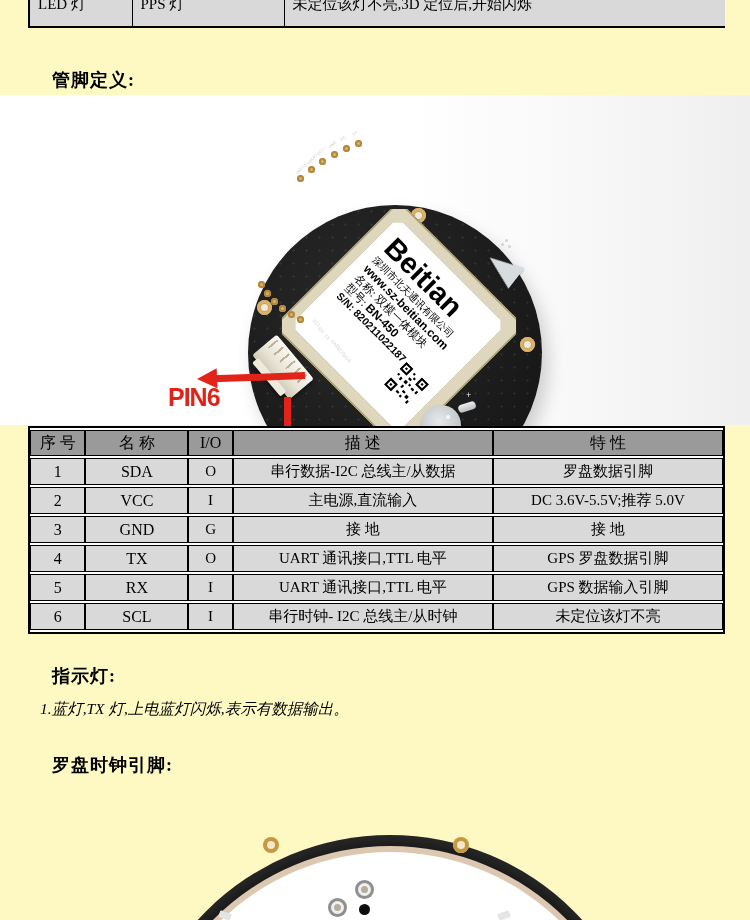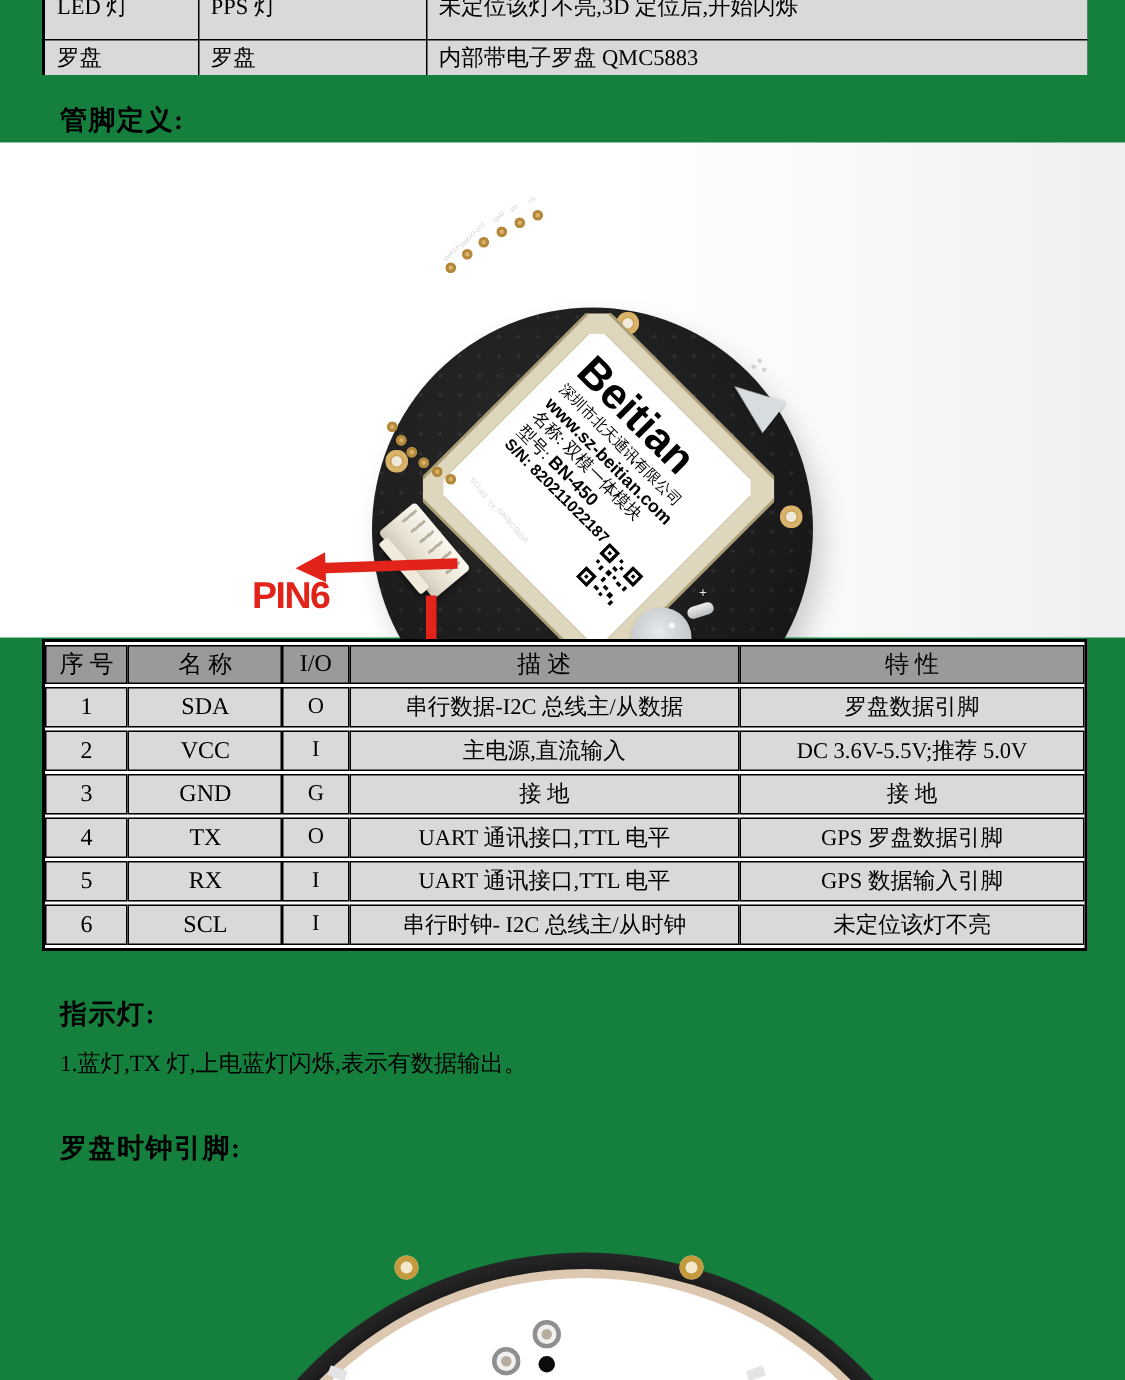--- a/index.html
+++ b/index.html
@@ -1,28 +1,28 @@
 <!DOCTYPE html>
 <html><head>
 <meta charset="utf-8">
 <style>
   html,body{margin:0;padding:0;background:#fff;}
-  .page{position:relative;width:750px;height:920px;background:#15803d;overflow:hidden;
+  .page{position:relative;width:750px;height:920px;background:#fef9c3;overflow:hidden;
         font-family:"Liberation Serif","DejaVu Serif",serif;color:#000;}
 
   
   .top-table-clip{position:absolute;left:28px;top:0;width:697px;height:50px;overflow:hidden;}
   .top-table-clip table{border-collapse:collapse;width:697px;margin-top:-20px;background:#d9d9d9;
         border:2px solid #000;table-layout:fixed;}
   .top-table-clip td{border:1px solid #000;font-size:15px;padding:0 8px;vertical-align:middle;}
   .top-table-clip tr.r1 td{height:44px;}
   .top-table-clip tr.r2 td{height:23px;}
 
   
-  .h-sec{position:absolute;font-size:18px;font-weight:bold;letter-spacing:1px;}
+  .h-sec{position:absolute;font-size:18px;font-weight:bold;letter-spacing:1px;margin-left:12px;}
 
   
   .photo-front{position:absolute;left:0;top:95px;width:750px;height:330px;
       background:linear-gradient(90deg,#ffffff 55%,#f7f7f7 80%,#efefef 100%);}
   .pcb{position:absolute;left:248px;top:110px;width:294px;height:296px;border-radius:50%;
       background:radial-gradient(circle at 40% 35%,#2a2a2a 0%,#1c1c1c 55%,#111 100%);
       box-shadow:6px 10px 18px rgba(0,0,0,.18);}
   .pcb .dots{position:absolute;inset:0;border-radius:50%;
       background-image:radial-gradient(rgba(255,255,255,.07) 1px,transparent 1.4px);
       background-size:13px 13px;}
@@ -128,25 +128,20 @@
       <colgroup>
           <col style="width:103px">
           <col style="width:152px">
           <col style="width:442px">
         </colgroup>
       <tbody>
           <tr class="r1">
         <td>LED 灯</td>
         <td>PPS 灯</td>
         <td>未定位该灯不亮,3D 定位后,开始闪烁</td>
-      </tr>
-      <tr class="r2">
-        <td>罗盘</td>
-        <td>罗盘</td>
-        <td>内部带电子罗盘 QMC5883</td>
       </tr>
     </tbody>
       </table>
   </div>
 
   <div class="h-sec" style="left:40px;top:68px;">管脚定义:</div>
 
   <div class="photo-front">
     <div class="pcb">
         <div class="dots"></div>
@@ -327,21 +322,21 @@
             <td class="lat">SCL</td>
             <td>I</td>
             <td>串行时钟- I2C 总线主/从时钟</td>
             <td>未定位该灯不亮</td>
           </tr>
         </tbody>
     </table>
   </div>
 
   <div class="h-sec" style="left:40px;top:664px;">指示灯:</div>
-  <div class="note" style="left:40px;top:699px;">1.蓝灯,TX 灯,上电蓝灯闪烁,表示有数据输出。</div>
+  <div class="note" style="left:40px;top:699px;font-style:italic;">1.蓝灯,TX 灯,上电蓝灯闪烁,表示有数据输出。</div>
 
   <div class="h-sec" style="left:40px;top:753px;">罗盘时钟引脚:</div>
 
   <div class="photo-back">
     <div class="bk-outer">
       <div class="bk-cream">
         <div class="bk-white"></div>
       </div>
     </div>
     <div class="bk-hole" style="left:263px;top:47px;"></div>

